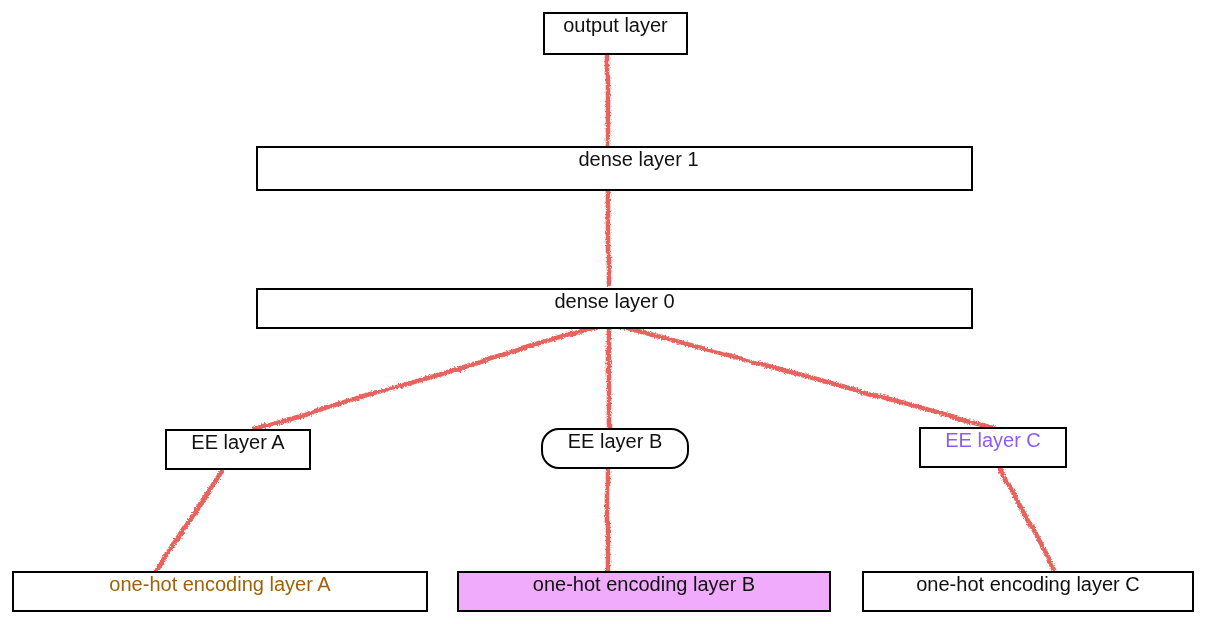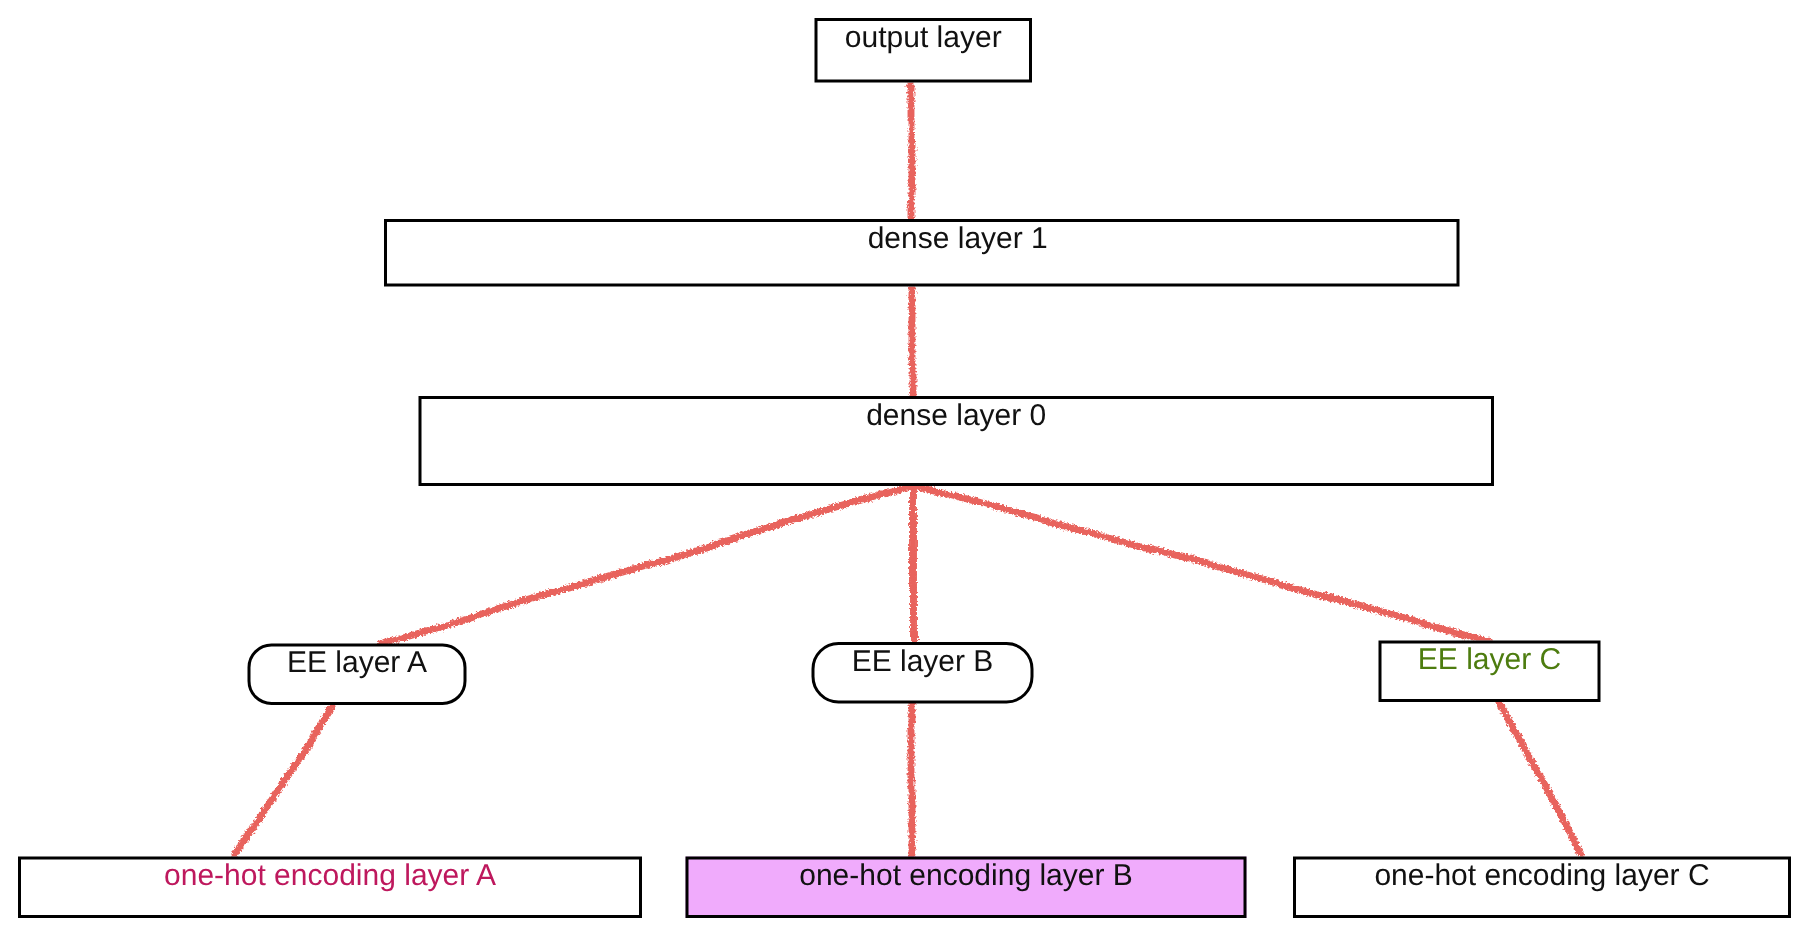--- a/index.html
+++ b/index.html
@@ -28,22 +28,22 @@
     background: #ffffff;
     display: flex;
     align-items: flex-start;
     justify-content: center;
     font-size: 20px;
     color: #111111;
     white-space: nowrap;
   }
   #n-output { left: 543px; top: 12px;  width: 145px; height: 43px; }
   #n-dense1 { left: 256px; top: 146px; width: 717px; height: 45px; padding-left: 48px; }
-  #n-dense0 { left: 256px; top: 264px; width: 717px; height: 60px; margin-left: 23px; }
-  #n-eea    { left: 165px; top: 429px; width: 146px; height: 41px; border-radius: 16px; }
+  #n-dense0 { left: 256px; top: 288px; width: 717px; height: 41px; }
+  #n-eea    { left: 165px; top: 429px; width: 146px; height: 41px; }
   #n-eeb    { left: 541px; top: 428px; width: 148px; height: 41px; }
   #n-eec    { left: 919px; top: 427px; width: 148px; height: 41px; }
   #n-oha    { left: 12px;  top: 571px; width: 416px; height: 41px; }
   #n-ohb    { left: 457px; top: 571px; width: 374px; height: 41px; }
   #n-ohc    { left: 862px; top: 571px; width: 332px; height: 41px; }
 </style>
 </head>
 <body>
 
 <div class="stage">
@@ -77,24 +77,24 @@
   </div>
   <div class="node" id="n-dense0" style="border-color: rgb(0, 0, 0); background: rgb(255, 255, 255); color: rgb(17, 17, 17);">
     <span>dense layer 0</span>
   </div>
   <div class="node" id="n-eea" style="border-color: rgb(0, 0, 0); background: rgb(255, 255, 255); color: rgb(17, 17, 17);">
     <span>EE layer A</span>
   </div>
   <div class="node" id="n-eeb" style="border-color: rgb(0, 0, 0); background: rgb(255, 255, 255); color: rgb(17, 17, 17); border-radius: 18px;">
     <span>EE layer B</span>
   </div>
-  <div class="node" id="n-eec" style="border-color: rgb(0, 0, 0); background: rgb(255, 255, 255); color: #4d7c0f;">
+  <div class="node" id="n-eec" style="border-color: rgb(0, 0, 0); background: rgb(255, 255, 255); color: #8b5cf6;">
     <span>EE layer C</span>
   </div>
-  <div class="node" id="n-oha" style="border-color: rgb(0, 0, 0); background: rgb(255, 255, 255); color: #be185d;">
+  <div class="node" id="n-oha" style="border-color: rgb(0, 0, 0); background: rgb(255, 255, 255); color: #a16207;">
     <span>one-hot encoding layer A</span>
   </div>
   <div class="node" id="n-ohb" style="border-color: rgb(0, 0, 0); background: #f0abfc; color: rgb(17, 17, 17);">
     <span>one-hot encoding layer B</span>
   </div>
   <div class="node" id="n-ohc" style="border-color: rgb(0, 0, 0); background: rgb(255, 255, 255); color: rgb(17, 17, 17);">
     <span>one-hot encoding layer C</span>
   </div>
 
 </div>

